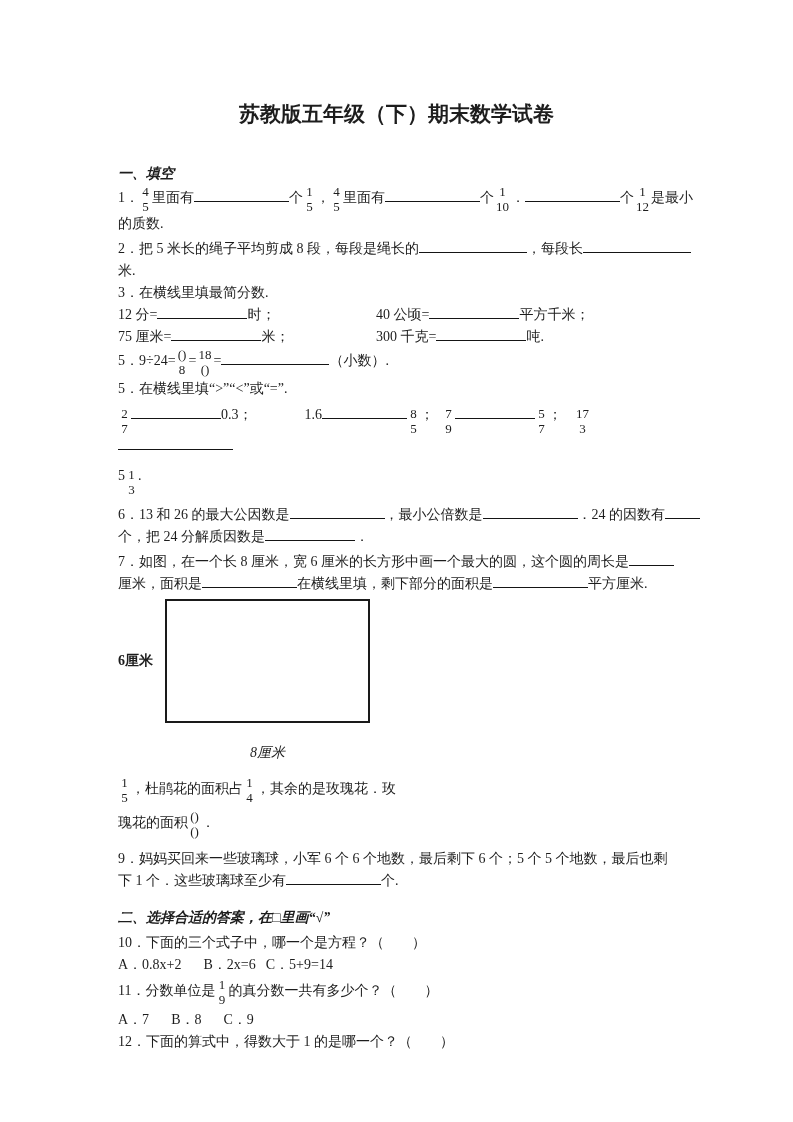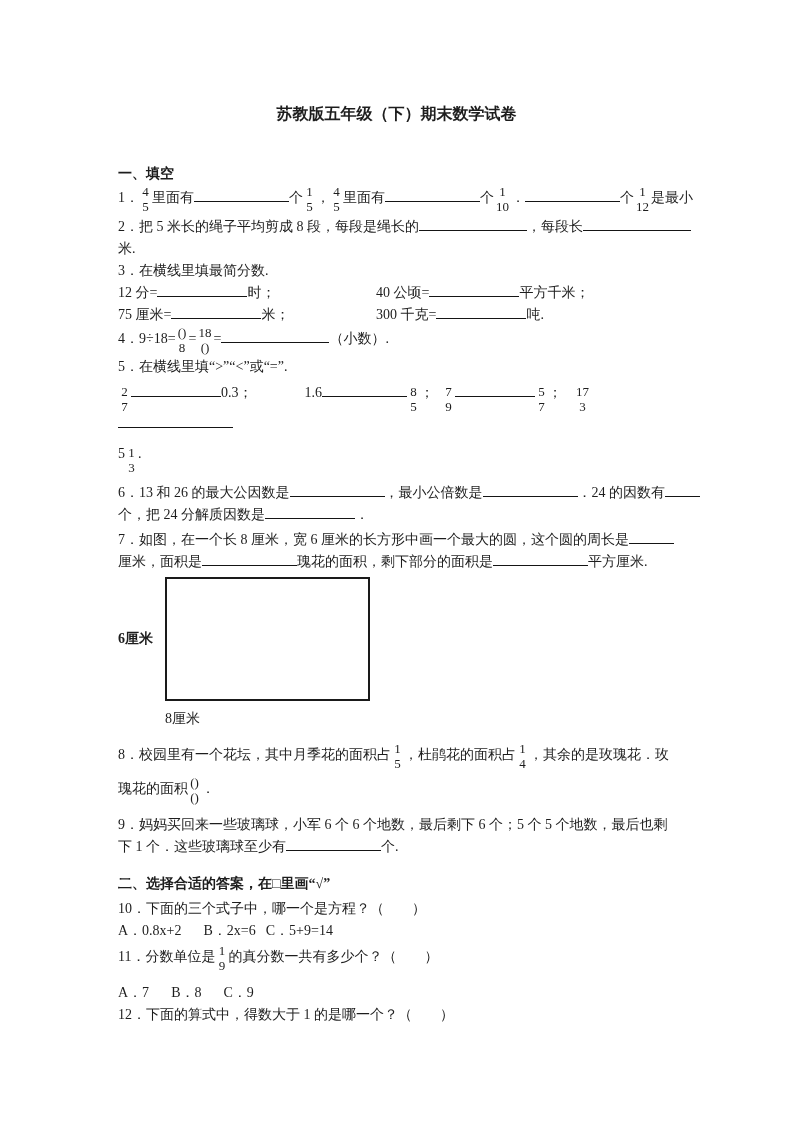--- a/index.html
+++ b/index.html
@@ -3,81 +3,82 @@
 <meta charset="utf-8">
 <style>
   html,body { margin:0; padding:0; background:#fff; }
   .page {
     position:relative; width:793px; height:1122px; background:#ffffff;
     font-family:"Liberation Serif","DejaVu Serif",serif;
     font-size:14px; color:#1d1d1d; overflow:hidden;
   }
   .title {
     padding-top:100px; text-align:center;
-    font-size:16px; font-weight:bold; line-height:28px;
+    font-size:21px; font-weight:bold; line-height:28px;
   }
   .content { margin-left:118px; margin-top:35px; width:586px; }
   .line { line-height:22px; }
-  .bold { font-weight:bold; }
+  .bold { font-weight:bold;font-style:italic; }
   
   .frac {
     display:inline-block; text-align:center; vertical-align:middle;
     font-size:13px; line-height:13px; padding:0 2px;
   }
   .frac .fn, .frac .fd { display:block; min-width:9px; }
   .frac .fd { margin-top:2px; }
   .frac.onbase { vertical-align:-14px; }
   
   .bl {
     display:inline-block; height:14px; border-bottom:1px solid #151515;
     vertical-align:baseline;
   }
   .w35{width:35px} .w45{width:45px} .w80{width:80px} .w85{width:85px}
   .w90{width:90px} .w95{width:95px} .w108{width:108px} .w115{width:115px}
   .conv .c1 { display:inline-block; width:258px; }
   .figure { margin-top:4px; }
   .fig-row { display:flex; align-items:center;font-weight:bold; }
   .fig-side { width:47px; flex:0 0 47px; }
   .fig-rect { width:201px; height:120px; border:2px solid #1a1a1a; background:#fff; }
-  .fig-bottom { width:205px; margin-left:47px; line-height:22px; padding-top:7px; }
+  .fig-bottom { width:205px; margin-left:47px; text-align:center; line-height:22px; padding-top:19px;font-style:italic; }
   .gapA { margin-right:52px; }
   .gapB { margin-right:8px; }
   .gapC { margin-right:12px; }
   .optgap { margin-right:22px;text-align:center; }
   .optgap-s { margin-right:10px;font-family:Liberation Serif, serif; }
 </style>
 </head>
 <body>
 
 <div class="page">
 
   <div class="title">苏教版五年级（下）期末数学试卷</div>
 
   <div class="content">
 
     <div class="line bold">一、填空</div>
 
     <div class="line">
       <span>1．</span><span class="frac"><span class="fn">4</span><span class="fd">5</span></span><span>里面有</span><span class="bl w95"></span><span>个</span><span class="frac"><span class="fn">1</span><span class="fd">5</span></span><span>，</span><span class="frac"><span class="fn">4</span><span class="fd">5</span></span><span>里面有</span><span class="bl w95"></span><span>个</span><span class="frac"><span class="fn">1</span><span class="fd">10</span></span><span>．</span><span class="bl w95"></span><span>个</span><span class="frac"><span class="fn">1</span><span class="fd">12</span></span><span>是最小</span>
     </div>
+    <div class="line">的质数.</div>
 
     <div class="line" style="margin-top:3px">
       <span>2．把 5 米长的绳子平均剪成 8 段，每段是绳长的</span><span class="bl w108"></span><span>，每段长</span><span class="bl w108"></span><span>米.</span>
     </div>
 
     <div class="line">3．在横线里填最简分数.</div>
     <div class="line conv">
       <span class="c1"><span>12 分=</span><span class="bl w90"></span><span>时；</span></span><span class="c2"><span>40 公顷=</span><span class="bl w90"></span><span>平方千米；</span></span>
     </div>
     <div class="line conv">
       <span class="c1"><span>75 厘米=</span><span class="bl w90"></span><span>米；</span></span><span class="c2"><span>300 千克=</span><span class="bl w90"></span><span>吨.</span></span>
     </div>
 
     <div class="line">
-      <span>4．9÷18=</span><span class="frac"><span class="fn">()</span><span class="fd">8</span></span><span>=</span><span class="frac"><span class="fn">18</span><span class="fd">()</span></span><span>=</span><span class="bl w108"></span><span>（小数）.</span>
+      <span>5．9÷24=</span><span class="frac"><span class="fn">()</span><span class="fd">8</span></span><span>=</span><span class="frac"><span class="fn">18</span><span class="fd">()</span></span><span>=</span><span class="bl w108"></span><span>（小数）.</span>
     </div>
 
     <div class="line" style="margin-top:2px">5．在横线里填“&gt;”“&lt;”或“=”.</div>
 
     <div class="line" style="margin-top:4px">
       <span class="frac onbase"><span class="fn">2</span><span class="fd">7</span></span><span class="bl w90"></span><span class="gapA">0.3；</span><span>1.6</span><span class="bl w85"></span><span class="frac onbase"><span class="fn">8</span><span class="fd">5</span></span><span class="gapB">；</span><span class="frac onbase"><span class="fn">7</span><span class="fd">9</span></span><span class="bl w80"></span><span class="frac onbase"><span class="fn">5</span><span class="fd">7</span></span><span class="gapC">；</span><span class="frac onbase"><span class="fn">17</span><span class="fd">3</span></span><span class="bl w115"></span>
     </div>
     <div class="line" style="margin-top:8px">
       <span>5</span><span class="frac onbase"><span class="fn">1</span><span class="fd">3</span></span><span>.</span>
     </div>
@@ -86,53 +87,53 @@
       <span>6．13 和 26 的最大公因数是</span><span class="bl w95"></span><span>，最小公倍数是</span><span class="bl w95"></span><span>．24 的因数有</span><span class="bl w35"></span>
     </div>
     <div class="line">
       <span>个，把 24 分解质因数是</span><span class="bl w90"></span><span>．</span>
     </div>
 
     <div class="line" style="margin-top:3px">
       <span>7．如图，在一个长 8 厘米，宽 6 厘米的长方形中画一个最大的圆，这个圆的周长是</span><span class="bl w45"></span>
     </div>
     <div class="line">
-      <span>厘米，面积是</span><span class="bl w95"></span><span>瑰花的面积，剩下部分的面积是</span><span class="bl w95"></span><span>平方厘米.</span>
+      <span>厘米，面积是</span><span class="bl w95"></span><span>在横线里填，剩下部分的面积是</span><span class="bl w95"></span><span>平方厘米.</span>
     </div>
 
     <div class="figure">
       <div class="fig-row">
         <span class="fig-side">6厘米</span>
         <div class="fig-rect"></div>
       </div>
       <div class="fig-bottom">8厘米</div>
     </div>
 
     <div class="line" style="margin-top:12px">
-      <span>8．校园里有一个花坛，其中月季花的面积占</span><span class="frac"><span class="fn">1</span><span class="fd">5</span></span><span>，杜鹃花的面积占</span><span class="frac"><span class="fn">1</span><span class="fd">4</span></span><span>，其余的是玫瑰花．玫</span>
+      <span class="frac"><span class="fn">1</span><span class="fd">5</span></span><span>，杜鹃花的面积占</span><span class="frac"><span class="fn">1</span><span class="fd">4</span></span><span>，其余的是玫瑰花．玫</span>
     </div>
     <div class="line" style="margin-top:6px">
       <span>瑰花的面积</span><span class="frac"><span class="fn">()</span><span class="fd">()</span></span><span>．</span>
     </div>
 
     <div class="line" style="margin-top:10px">9．妈妈买回来一些玻璃球，小军 6 个 6 个地数，最后剩下 6 个；5 个 5 个地数，最后也剩</div>
     <div class="line">
       <span>下 1 个．这些玻璃球至少有</span><span class="bl w95"></span><span>个.</span>
     </div>
 
     <div class="line bold" style="margin-top:15px">二、选择合适的答案，在□里画“√”</div>
 
     <div class="line" style="margin-top:3px">10．下面的三个式子中，哪一个是方程？（　　）</div>
     <div class="line">
       <span class="optgap">A．0.8x+2</span><span class="optgap-s">B．2x=6</span><span>C．5+9=14</span>
     </div>
 
     <div class="line" style="margin-top:2px">
       <span>11．分数单位是</span><span class="frac"><span class="fn">1</span><span class="fd">9</span></span><span>的真分数一共有多少个？（　　）</span>
     </div>
-    <div class="line" style="margin-top:10px">
+    <div class="line" style="margin-top:3px">
       <span class="optgap">A．7</span><span class="optgap">B．8</span><span>C．9</span>
     </div>
 
     <div class="line">12．下面的算式中，得数大于 1 的是哪一个？（　　）</div>
 
   </div>
 </div>
 
 </body></html>

